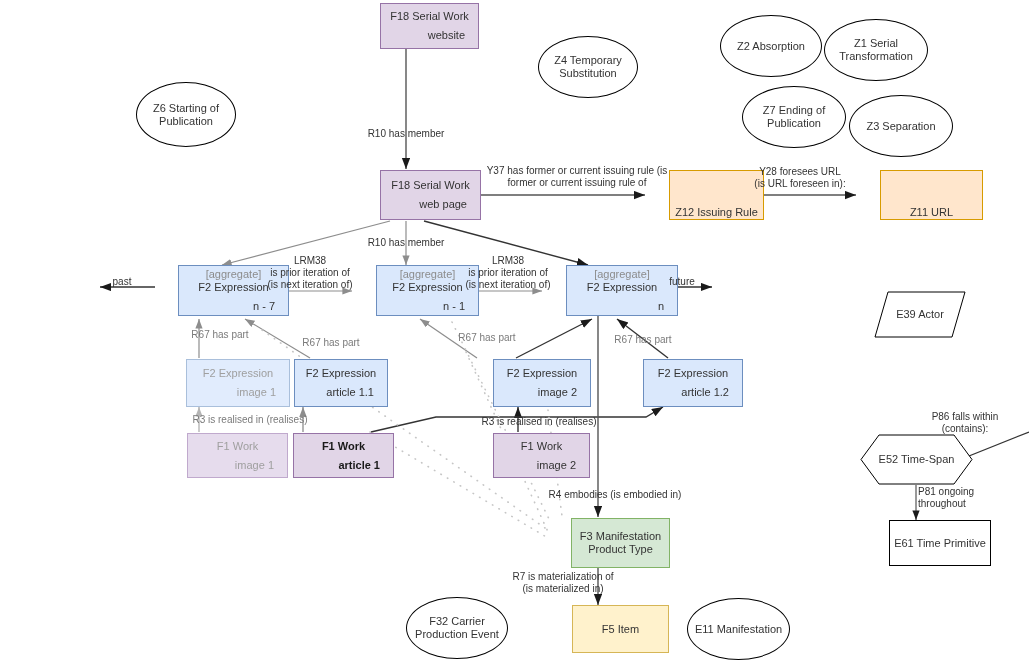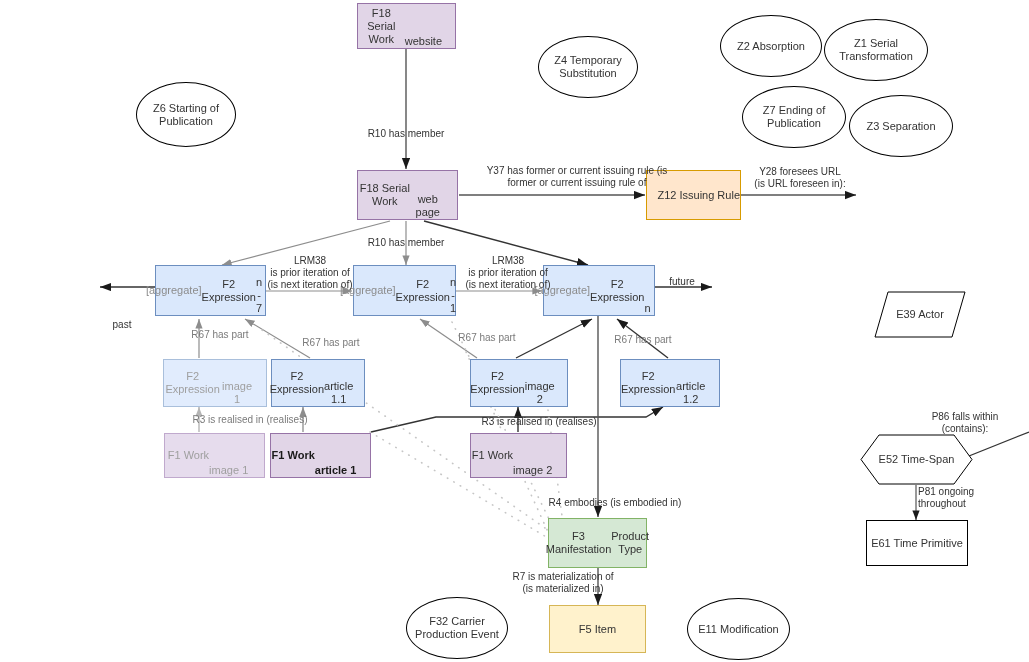--- a/index.html
+++ b/index.html
@@ -19,24 +19,25 @@
   #edges {
     position: absolute;
     left: 0; top: 0;
     width: 1029px; height: 662px;
     pointer-events: none;
   }
   .node {
     position: absolute;
     box-sizing: border-box;
     display: flex;
-    flex-direction: row;
+    flex-direction: column;
     justify-content: center;
     font-size: 11px;
     line-height: 13px;
+    margin-left: 23px;
   }
   
   .rect {
     border: 1px solid #666;
     background: #fff;
     text-align: center;
     align-items: center;
   }
   .rect .main { display: block; }
   .rect .sub {
@@ -174,20 +175,23 @@
 
   <div class="node rect purple has-sub" style="left:357px;top:170px;width:101px;height:50px;">
     <span class="main">F18 Serial Work</span>
     <span class="sub">web page</span>
   </div>
 
   <div class="node rect orange" style="left:646px;top:170px;width:95px;height:50px;">
     <span class="main">Z12 Issuing Rule</span>
   </div>
 
+  <div class="node rect orange" style="left:857px;top:170px;width:103px;height:50px;">
+    <span class="main">Z11 URL</span>
+  </div>
 
   <div class="node rect blue has-sub aggregate" style="left:155px;top:265px;width:111px;height:51px;">
     <span class="main">[aggregate]</span>
     <span class="name">F2 Expression</span>
     <span class="sub">n - 7</span>
   </div>
 
   <div class="node rect blue has-sub aggregate" style="left:353px;top:265px;width:103px;height:51px;">
     <span class="main">[aggregate]</span>
     <span class="name">F2 Expression</span>
@@ -300,58 +304,58 @@
   </div>
 
   <div class="ellipse" style="left:406px;top:597px;width:102px;height:62px;">
     <span>
       <span>F32 Carrier</span><br>
       <span>Production Event</span>
     </span>
   </div>
 
   <div class="ellipse" style="left:687px;top:598px;width:103px;height:62px;">
-    <span><span>E11 Modification</span></span>
+    <span><span>E11 Manifestation</span></span>
   </div>
 
   <div class="elabel" style="left:340px;top:128px;width:132px;">R10 has member</div>
 
   <div class="elabel" style="left:462px;top:165px;width:230px;">Y37 has former or current issuing rule (is
 former or current issuing rule of</div>
 
   <div class="elabel" style="left:738px;top:166px;width:124px;">Y28 foresees URL
 (is URL foreseen in):</div>
 
   <div class="elabel" style="left:340px;top:237px;width:132px;">R10 has member</div>
 
   <div class="elabel" style="left:250px;top:255px;width:120px;">LRM38
 is prior iteration of
 (is next iteration of)</div>
 
   <div class="elabel" style="left:448px;top:255px;width:120px;">LRM38
 is prior iteration of
 (is next iteration of)</div>
 
-  <div class="elabel" style="left:104px;top:276px;width:36px;margin-top:43px;">past</div>
+  <div class="elabel" style="left:104px;top:276px;width:36px;">past</div>
 
   <div class="elabel" style="left:660px;top:276px;width:44px;">future</div>
 
   <div class="elabel gray" style="left:177px;top:329px;width:86px;">R67 has part</div>
 
   <div class="elabel gray" style="left:288px;top:337px;width:86px;">R67 has part</div>
 
   <div class="elabel gray" style="left:444px;top:332px;width:86px;">R67 has part</div>
 
   <div class="elabel gray" style="left:600px;top:334px;width:86px;">R67 has part</div>
 
   <div class="elabel gray" style="left:168px;top:414px;width:164px;">R3 is realised in (realises)</div>
 
   <div class="elabel" style="left:457px;top:416px;width:164px;">R3 is realised in (realises)</div>
 
-  <div class="elabel" style="left:525px;top:489px;width:180px;margin-top:8px;">R4 embodies (is embodied in)</div>
+  <div class="elabel" style="left:525px;top:489px;width:180px;">R4 embodies (is embodied in)</div>
 
   <div class="elabel" style="left:483px;top:571px;width:160px;">R7 is materialization of
 (is materialized in)</div>
 
   <div class="elabel" style="left:900px;top:411px;width:130px;">P86 falls within
 (contains):</div>
 
   <div class="elabel" style="left:918px;top:486px;width:100px;text-align:left;">P81 ongoing
 throughout</div>
 

